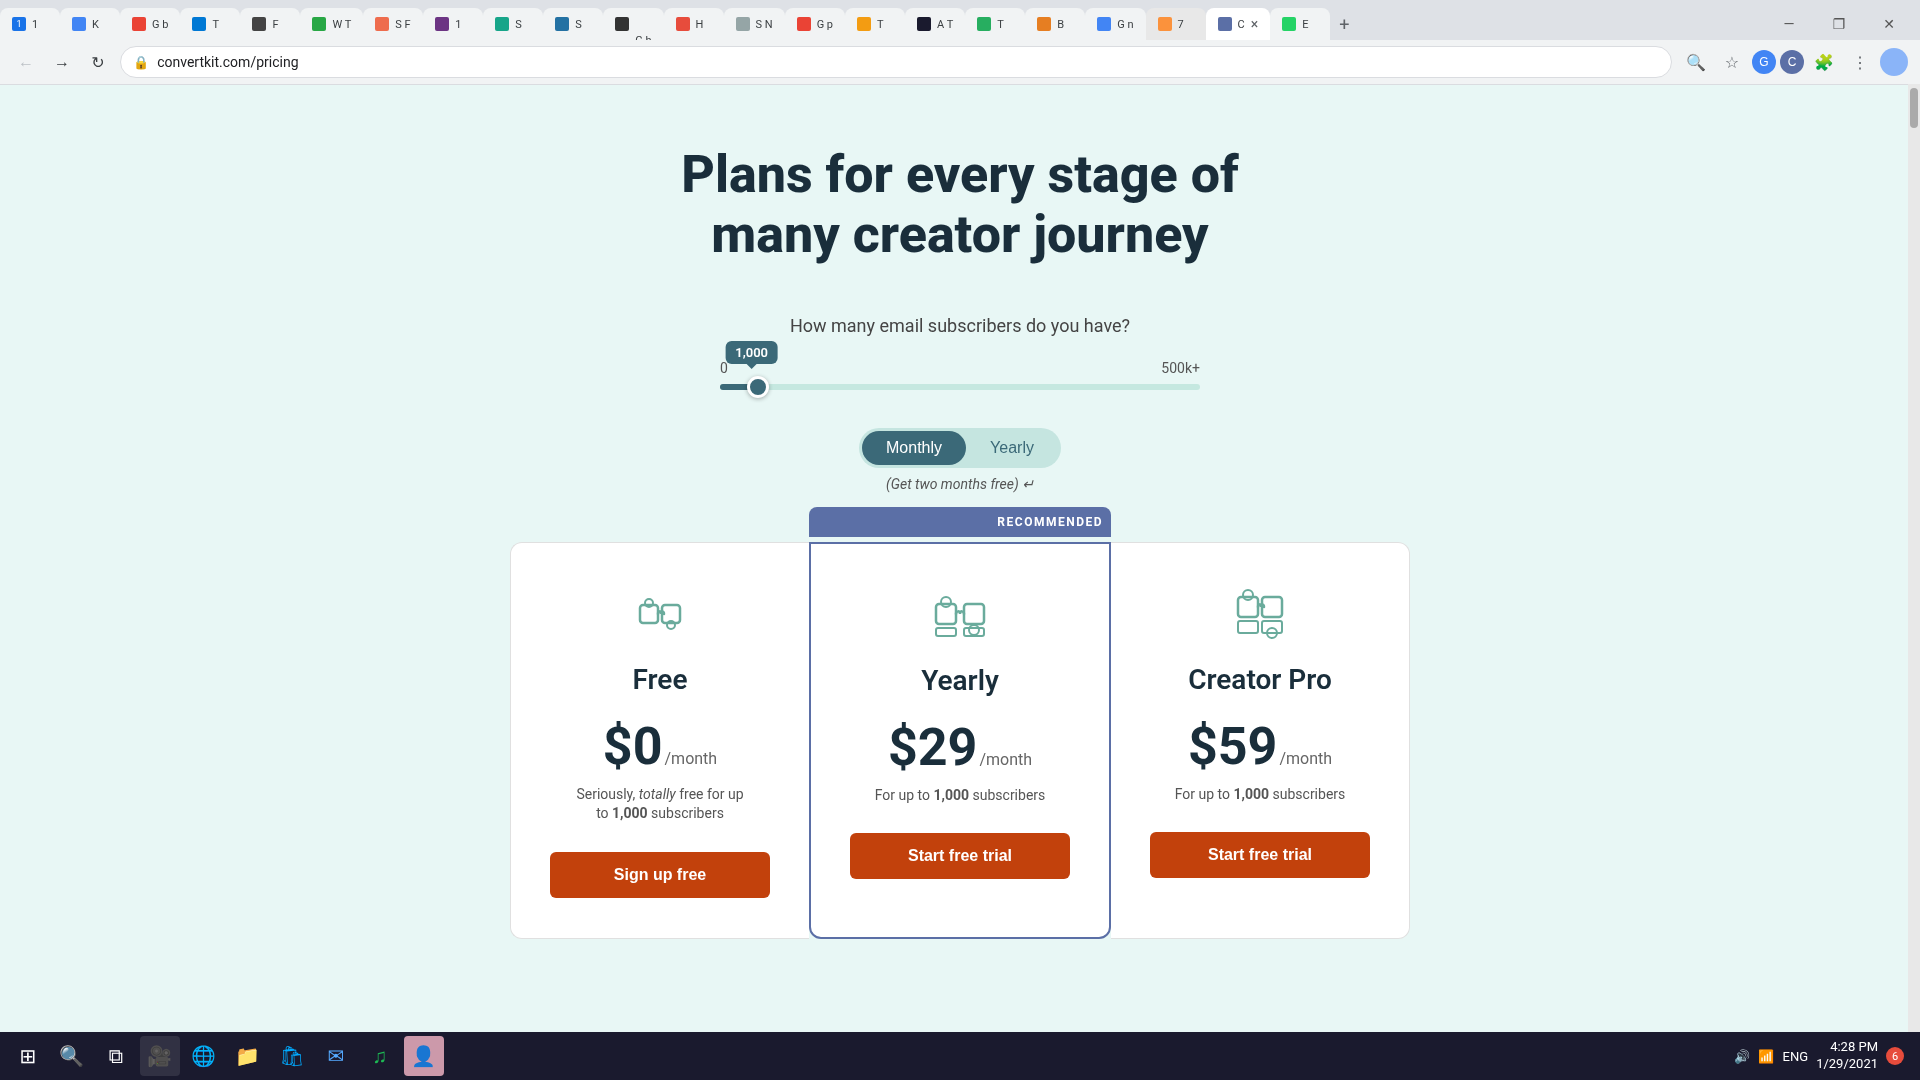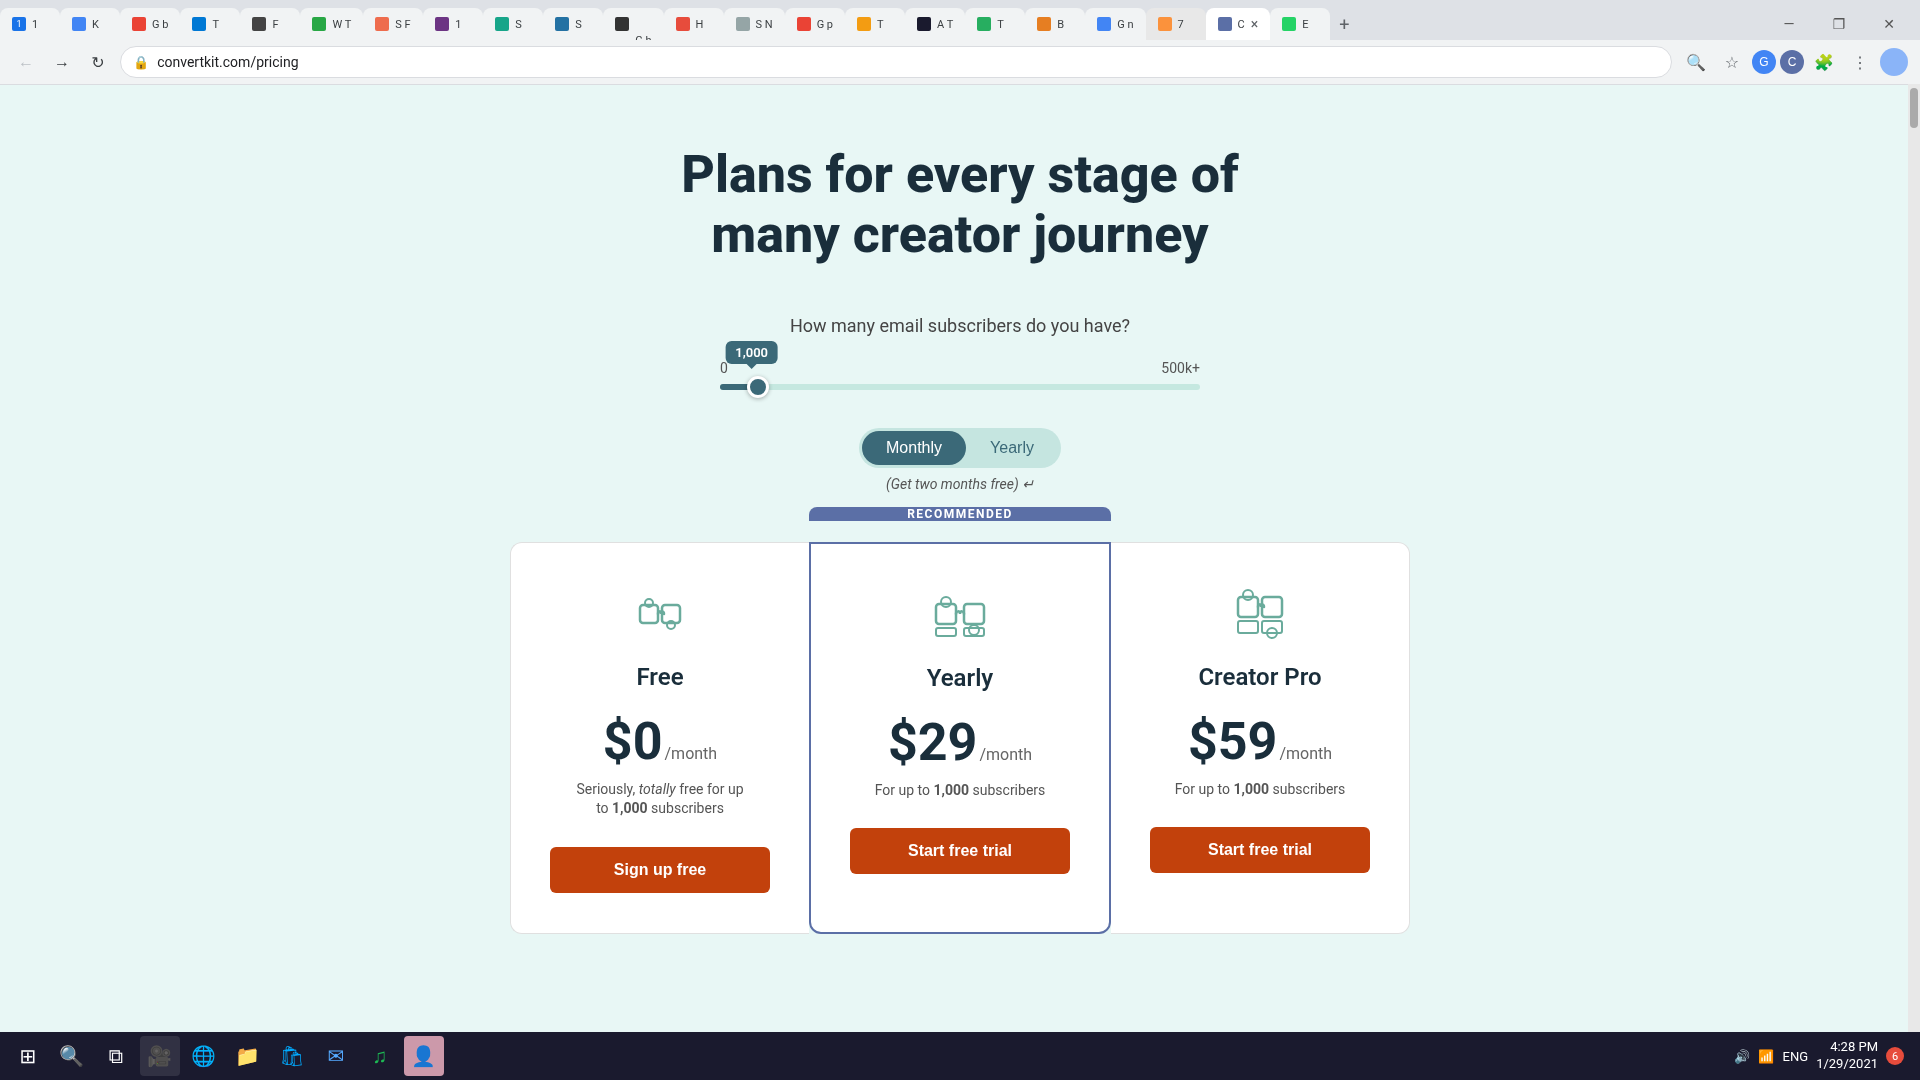--- a/index.html
+++ b/index.html
@@ -291,21 +291,22 @@
     .pricing-card.recommended {
       border: 2px solid #5b6fa6;
       border-radius: 0 0 12px 12px;
       z-index: 2;
       margin-top: 0;
     }
 
     .recommended-badge {
       background: #5b6fa6;
       color: white;
-      text-align: center;
+      text-align: right;
+      padding: 8px;
       font-size: 12px;
       font-weight: 700;
       letter-spacing: 1.5px;
       border-radius: 8px 8px 0 0;
       width: 100%;
       position: absolute;
       top: -37px;
       left: -2px;
       right: -2px;
       width: calc(100% + 4px);
@@ -314,21 +315,21 @@
     .plan-icon {
       width: 64px;
       height: 64px;
       margin-bottom: 16px;
       display: flex;
       align-items: center;
       justify-content: center;
     }
 
     .plan-name {
-      font-size: 24px;
+      font-size: 28px;
       font-weight: 600;
       color: #1a2e3b;
       margin-bottom: 20px;
     }
 
     .plan-price {
       display: flex;
       align-items: baseline;
       gap: 2px;
       margin-bottom: 8px;

